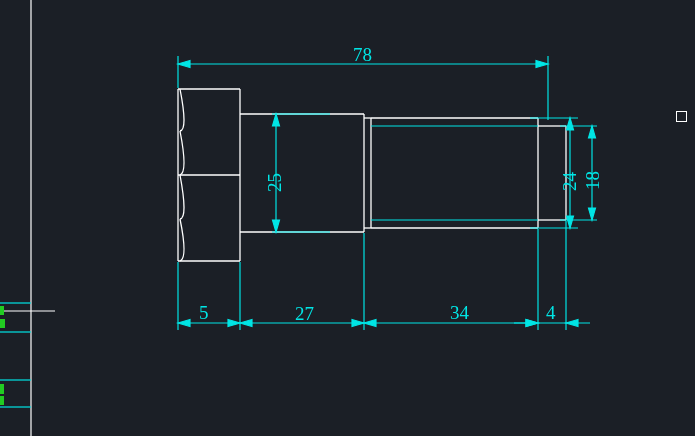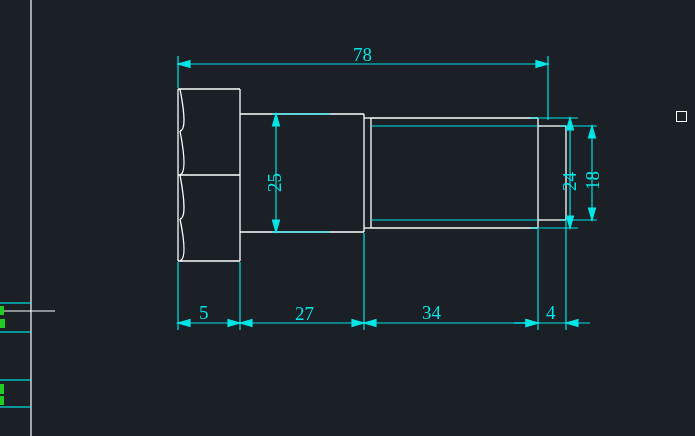--- a/index.html
+++ b/index.html
@@ -168,17 +168,17 @@
 <div class="dimtext vtext" style="left:265px;top:192px;">25</div>
 
 <div class="dimtext vtext" style="left:560px;top:191px;">24</div>
 
 <div class="dimtext vtext" style="left:583px;top:190px;">18</div>
 
 <div class="dimtext" style="left:199px;top:303px;">5</div>
 
 <div class="dimtext" style="left:295px;top:292px;margin-top:12px;">27</div>
 
-<div class="dimtext" style="left:422px;top:303px;text-align:center;">34</div>
+<div class="dimtext" style="left:450px;top:303px;text-align:center;">34</div>
 
 <div class="dimtext" style="left:546px;top:303px;">4</div>
 
 <div class="grip" style="left:676px;top:111px;width:11px;height:11px;"></div>
 
 </body></html>

